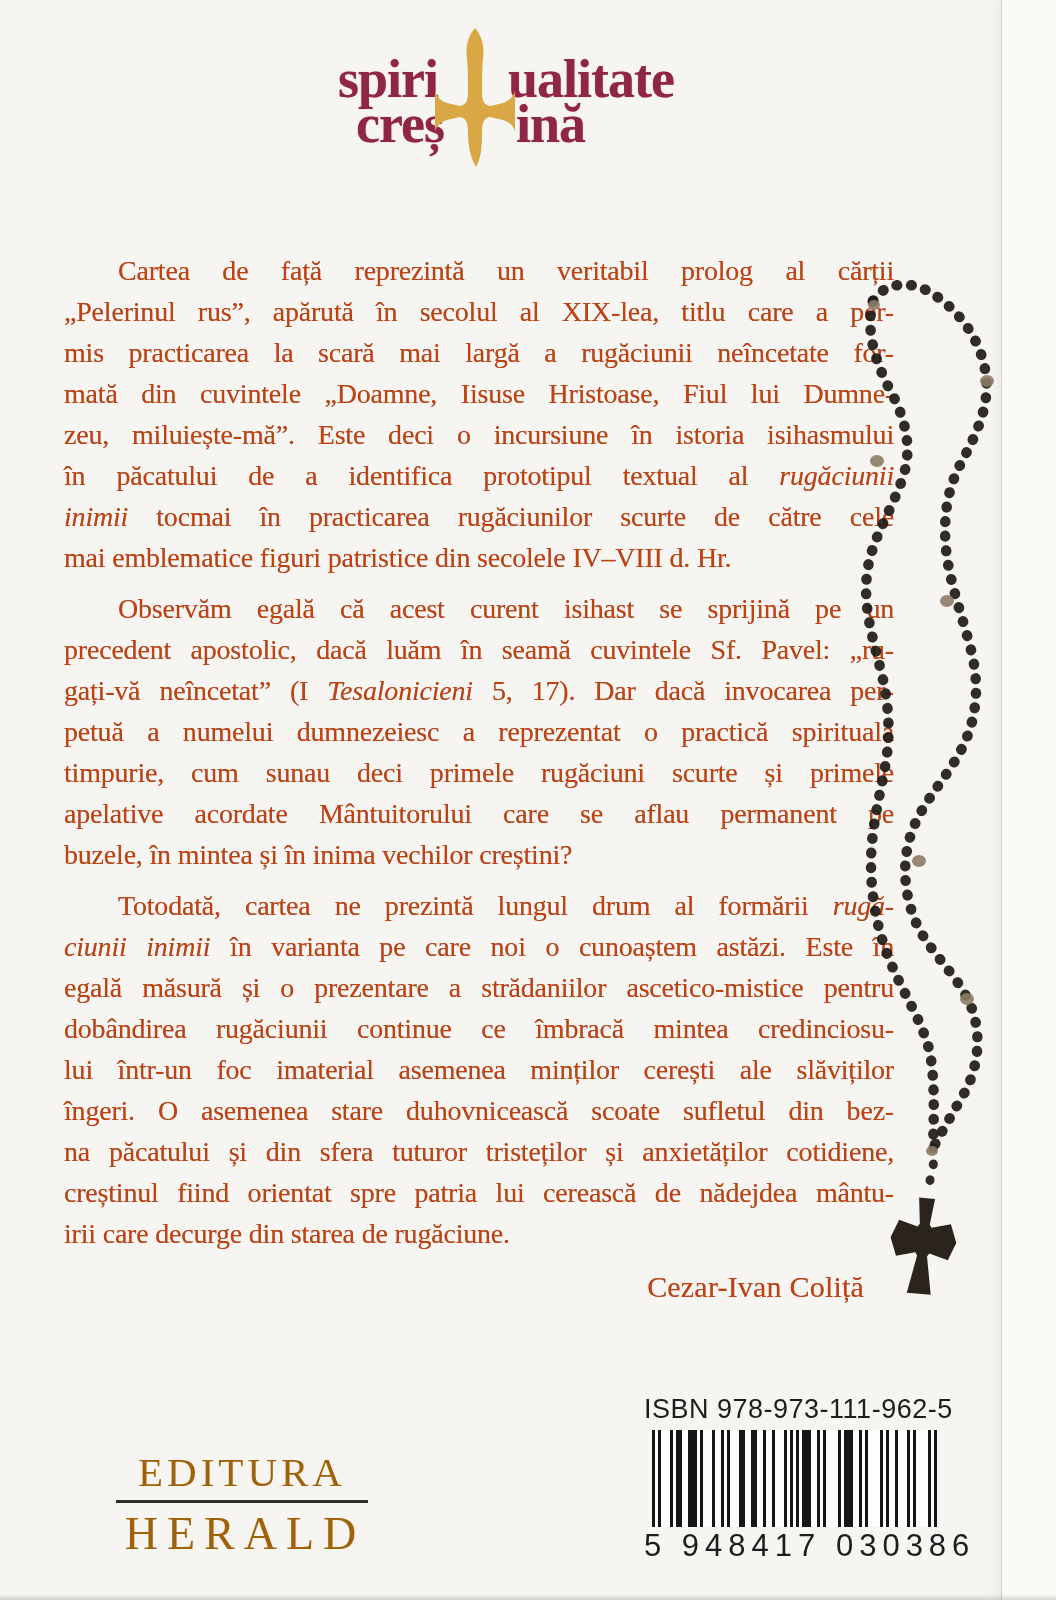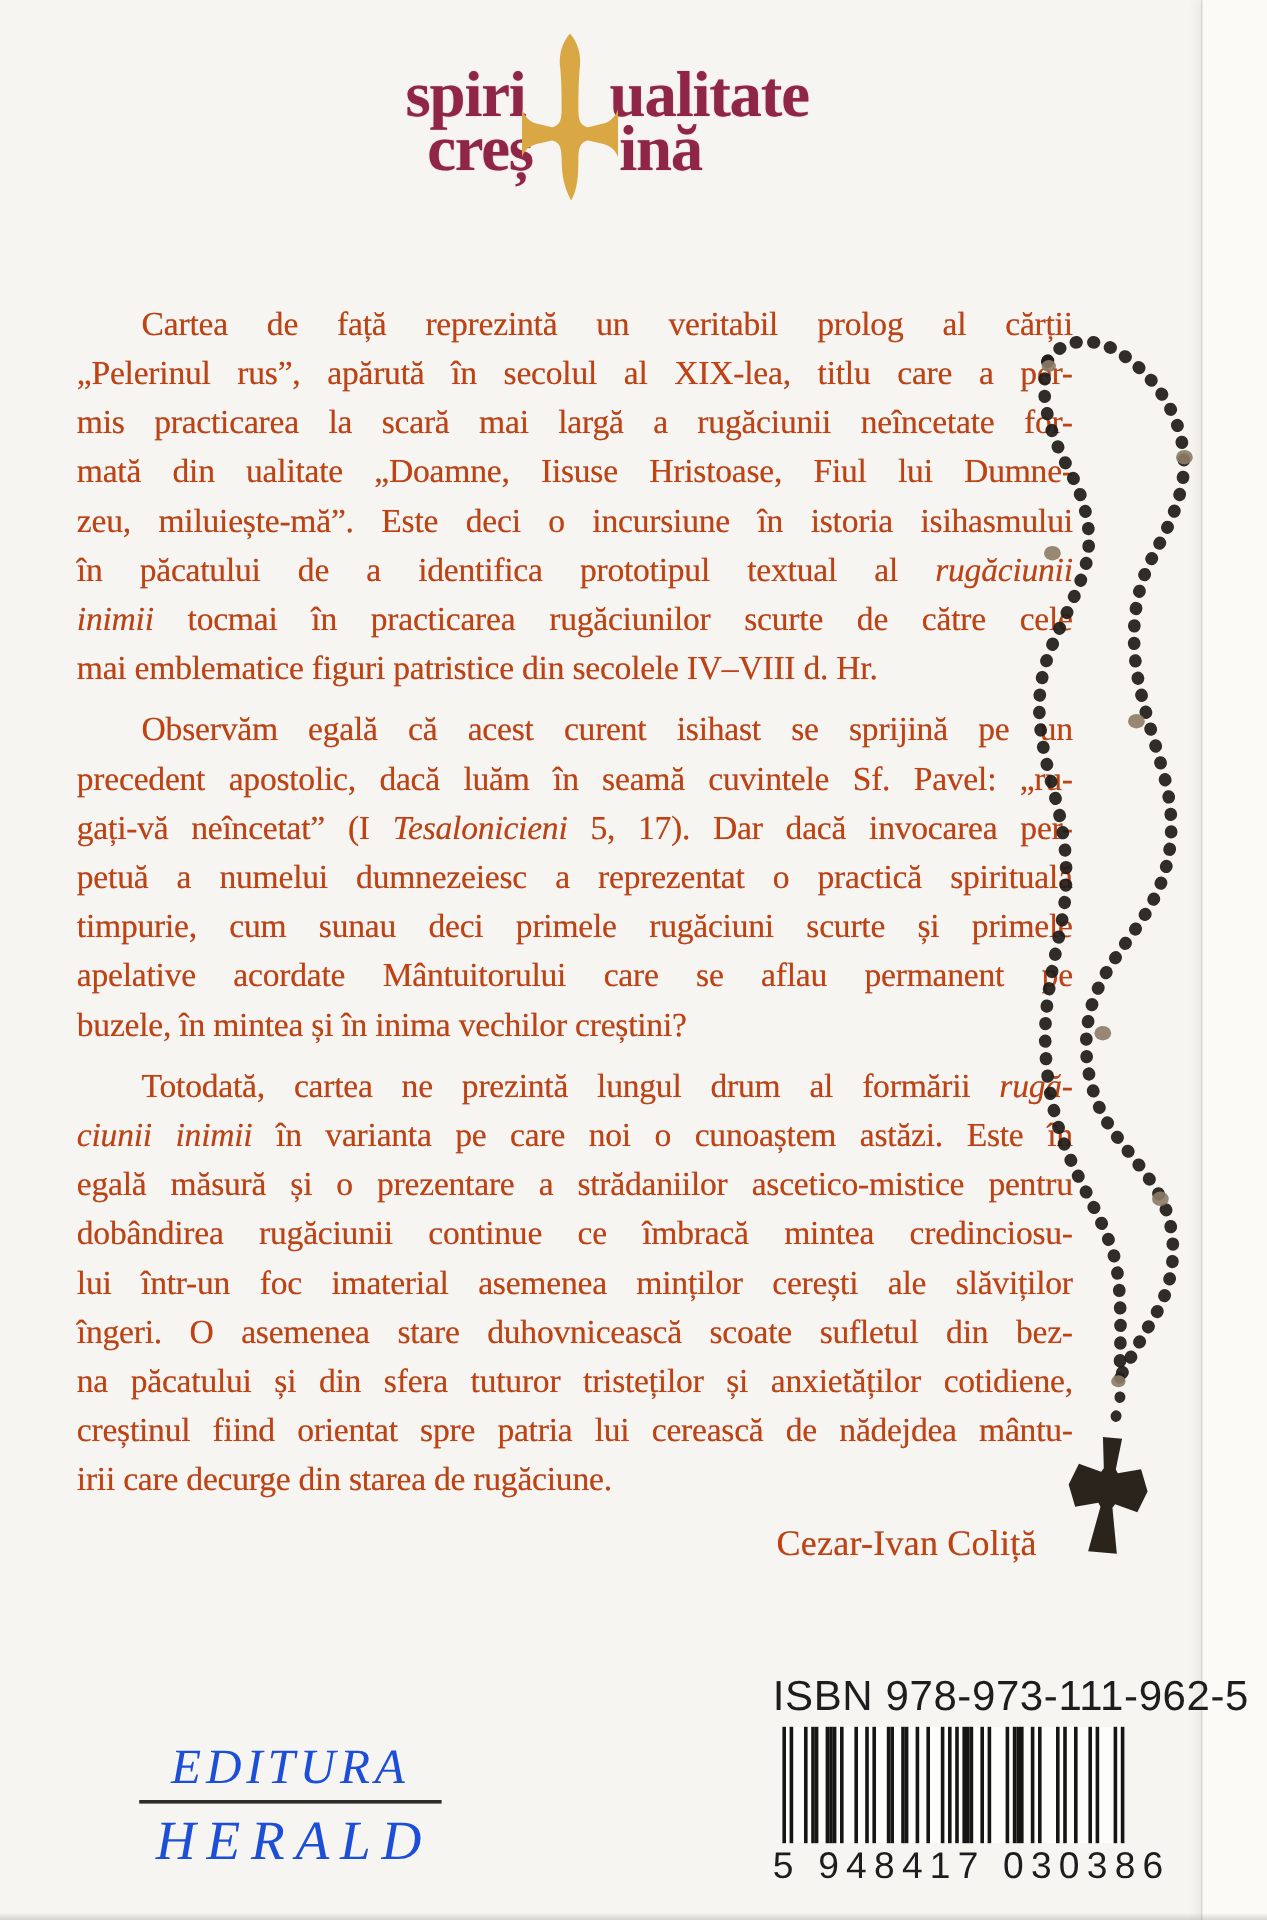--- a/index.html
+++ b/index.html
@@ -56,33 +56,33 @@
     margin-top:12px;text-align:right;padding-right:30px;
     font-size:30px;letter-spacing:.2px;
   }
 
   
   .rosary{position:absolute;left:740px;top:250px;z-index:2;}
 
   
   .publisher{
     position:absolute;left:116px;top:1450px;width:252px;
-    text-align:center;color:#1d4ed8;z-index:2;font-style:italic;
+    text-align:center;color:#a16207;z-index:2;
   }
   .pub-top{font-size:41px;letter-spacing:4px;line-height:1.1;}
   .pub-rule{border:0;border-top:3px solid #2e2c29;margin:5px 0 7px 0;}
   .pub-bottom{font-size:46px;letter-spacing:9px;line-height:1.05;margin-left:6px;}
 
   
   .isbn{
     position:absolute;left:644px;top:1394px;width:300px;
     font-family:"Liberation Sans","DejaVu Sans",sans-serif;
     color:#1d1d1d;text-align:center;z-index:2;
   }
-  .isbn-label{font-size:35px;letter-spacing:.5px;white-space:nowrap;}
+  .isbn-label{font-size:27px;letter-spacing:.5px;white-space:nowrap;}
   .bars{
     display:flex;width:285px;height:97px;margin:5px auto 0 auto;
     background:#fdfdfb;
   }
   .mod{width:3px;height:100%;}
   .mod.on{background:#161616;}
   .digits{font-size:31px;letter-spacing:6px;margin-top:1px;white-space:nowrap;}
 </style>
 </head>
 <body>
@@ -108,21 +108,21 @@
         C468 80 468 70 467 58 C465 45 469 35 475 28 Z"></path>
     </svg>
   </div>
 
   <div class="bodytext">
     <div id="paras">
         <div class="para">
           <div class="pline first"><span>Cartea de față reprezintă un veritabil prolog al cărții</span></div>
           <div class="pline"><span>„Pelerinul rus”, apărută în secolul al XIX-lea, titlu care a per-</span></div>
           <div class="pline"><span>mis practicarea la scară mai largă a rugăciunii neîncetate for-</span></div>
-          <div class="pline"><span>mată din ualitate „Doamne, Iisuse Hristoase, Fiul lui Dumne-</span></div>
+          <div class="pline"><span>mată din cuvintele „Doamne, Iisuse Hristoase, Fiul lui Dumne-</span></div>
           <div class="pline"><span>zeu, miluiește-mă”. Este deci o incursiune în istoria isihasmului</span></div>
           <div class="pline"><span>în păcatului de a identifica prototipul textual al </span><em>rugăciunii</em></div>
           <div class="pline"><em>inimii</em><span> tocmai în practicarea rugăciunilor scurte de către cele</span></div>
           <div class="pline last"><span>mai emblematice figuri patristice din secolele IV–VIII d. Hr.</span></div>
         </div>
         <div class="para">
           <div class="pline first"><span>Observăm egală că acest curent isihast se sprijină pe un</span></div>
           <div class="pline"><span>precedent apostolic, dacă luăm în seamă cuvintele Sf. Pavel: „ru-</span></div>
           <div class="pline"><span>gați-vă neîncetat” (I </span><em>Tesalonicieni</em><span> 5, 17). Dar dacă invocarea per-</span></div>
           <div class="pline"><span>petuă a numelui dumnezeiesc a reprezentat o practică spirituală</span></div>

